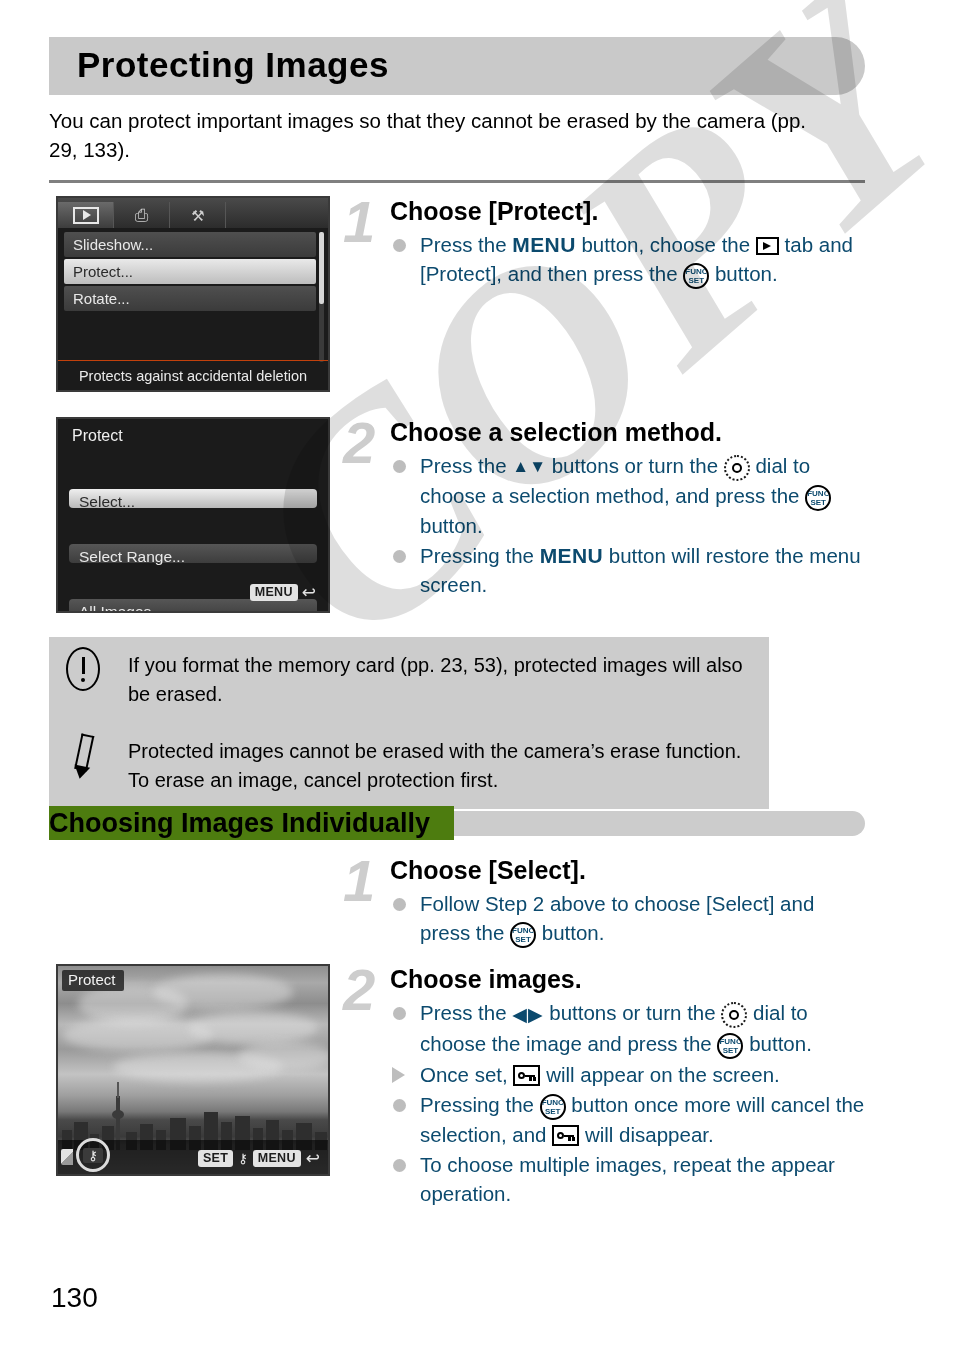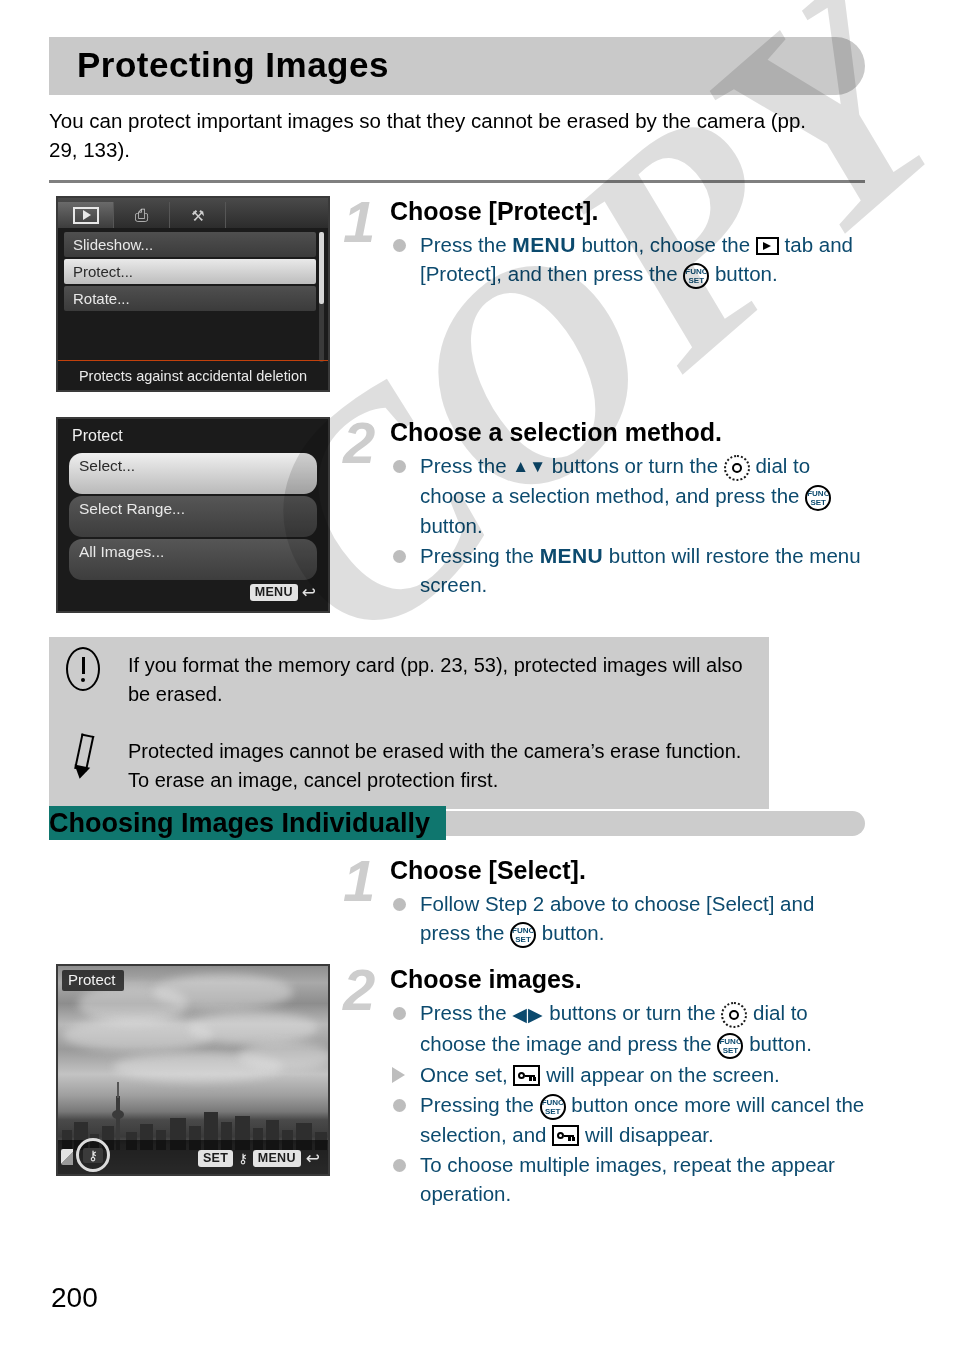--- a/index.html
+++ b/index.html
@@ -203,28 +203,29 @@
     left: 14px; top: 8px;
     font-size: 16px;
     color: #f0f0f0;
   }
   .protect-list {
     position: absolute;
     left: 11px; top: 34px;
     right: 11px;
   }
   .protect-item {
-    height: 41px;
+    height: 19px;
     line-height: 26px;
     padding-left: 10px;
     font-size: 15.5px;
     color: #e9e9e9;
     background: linear-gradient(#565656, #3d3d3d);
     margin-bottom: 2px;
-    border-radius: 13px;
+    border-radius: 4px;
+    margin-top: 36px;
   }
   .protect-item.selected {
     background: linear-gradient(#efefef, #b9b9b9);
     color: #2a2a2a;
   }
   .menu-badge-row {
     position: absolute;
     right: 12px;
     bottom: 10px;
     display: flex;
@@ -615,22 +616,22 @@
     height: 34px;
   }
   .section-head .sh-text {
     position: absolute;
     left: 0;
     top: 0;
     font-size: 27px;
     font-weight: bold;
     line-height: 34px;
     color: #000;
-    background: #0f766e;
-    padding-right: 16px;
+    background: #4d7c0f;
+    padding-right: 24px;
     z-index: 2;
   }
   .section-head .sh-bar {
     position: absolute;
     left: 0;
     top: 5px;
     width: 816px;
     height: 25px;
     background: #cccccc;
     border-radius: 0 13px 13px 0;
@@ -876,15 +877,15 @@
         </span>
         <span>will disappear.</span>
       </div>
       <div class="bullet-row">
         <span class="bullet-dot"></span>
         <span>To choose multiple images, repeat the appear operation.</span>
       </div>
     </div>
   </div>
 
-  <div class="page-num">200</div>
+  <div class="page-num">130</div>
 
 </div>
 
 </body></html>

